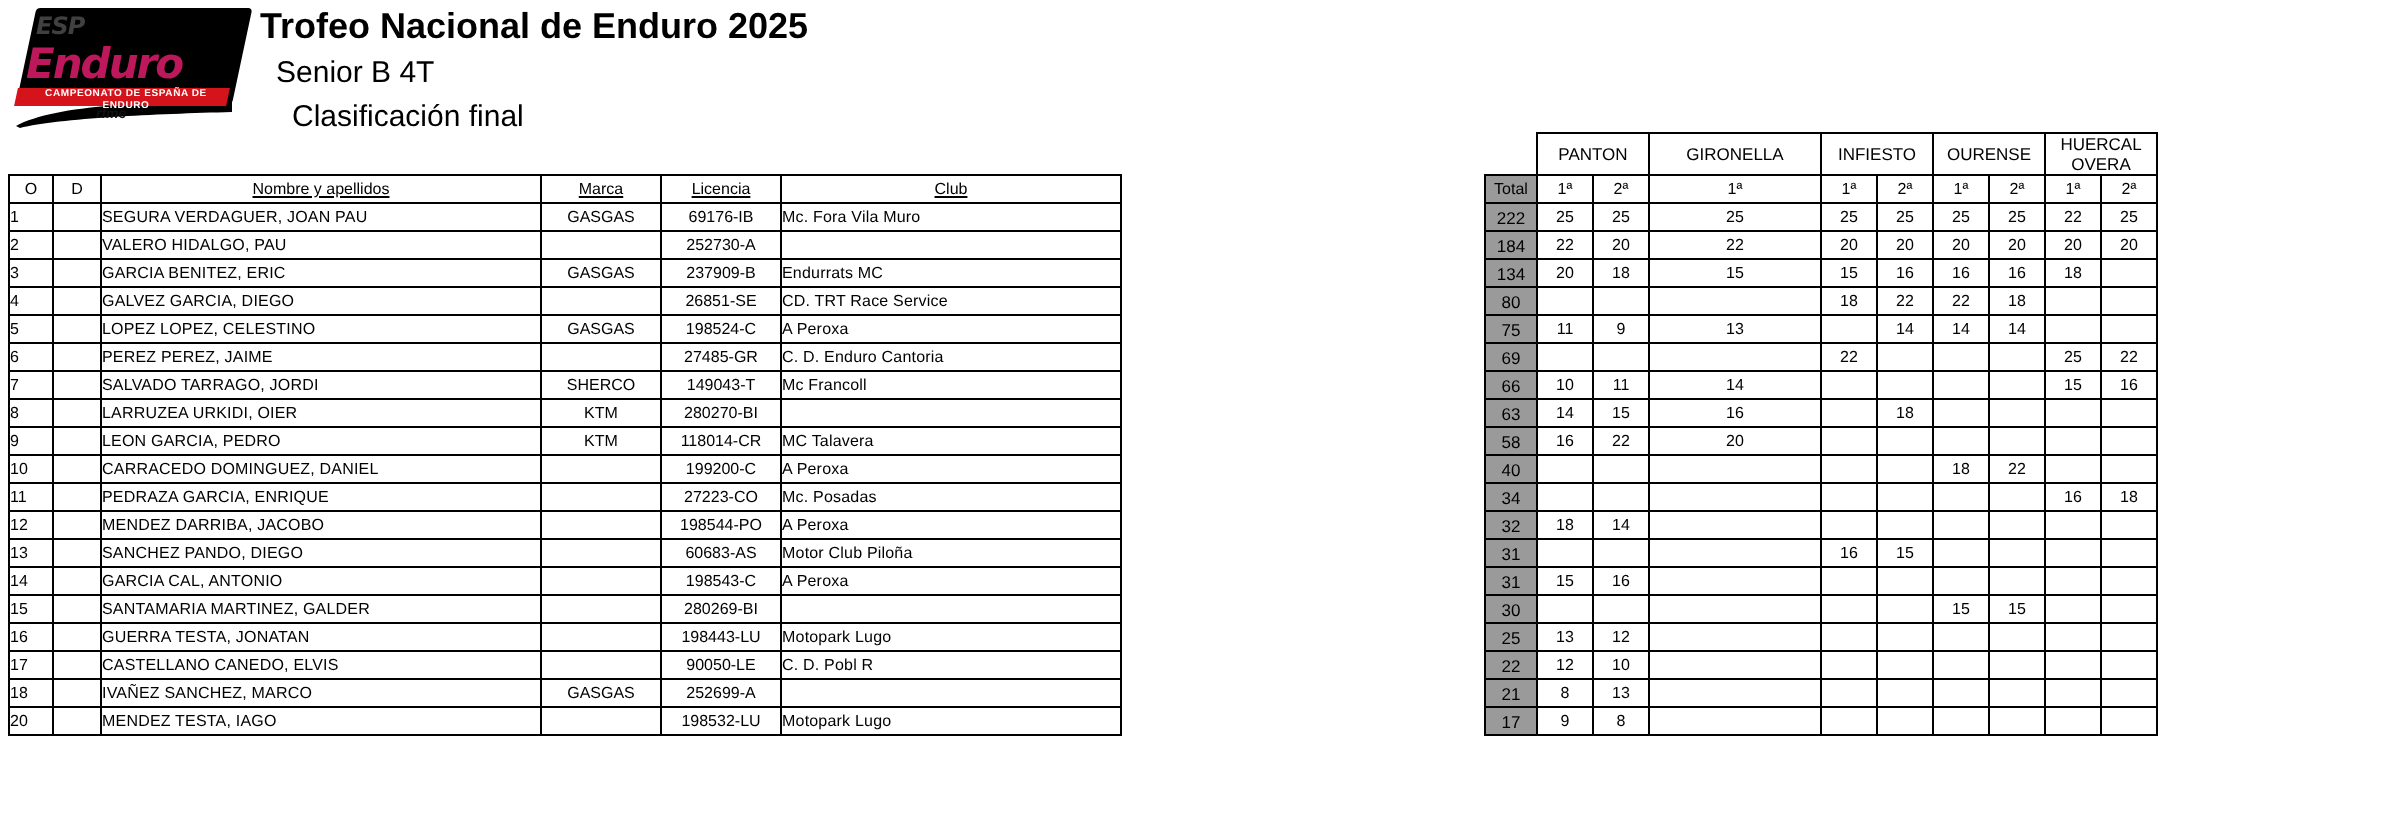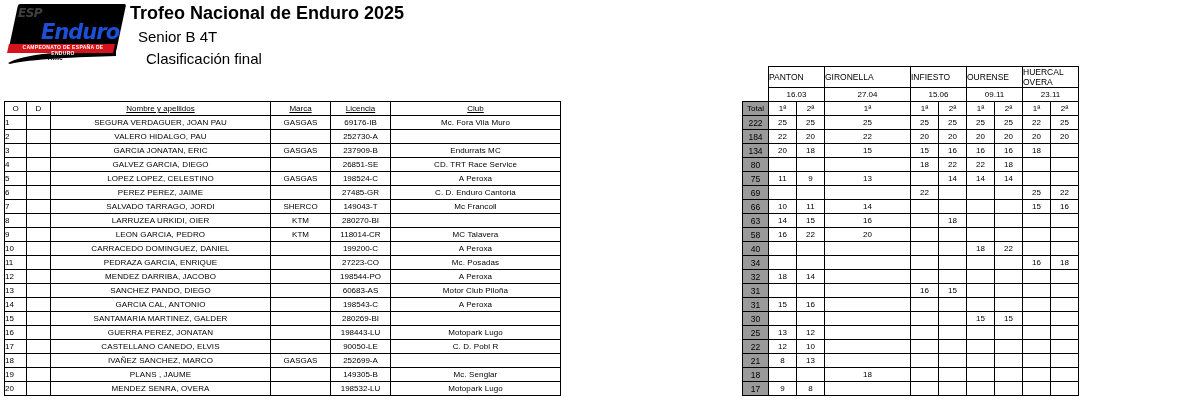--- a/index.html
+++ b/index.html
@@ -40,28 +40,27 @@
     font-family: "DejaVu Sans", sans-serif;
     font-weight: bold;
     font-style: italic;
     font-size: 12px;
     letter-spacing: -0.5px;
     z-index: 3;
   }
   .logo-enduro {
     position: absolute;
     left: 5px; top: 16px;
-    color: #1d4ed8;
+    color: #be185d;
     font-family: "DejaVu Sans", sans-serif;
     font-weight: bold;
     font-style: italic;
     font-size: 21px;
     letter-spacing: -1px;
     z-index: 3;
-    padding-left: 28px;
   }
   .logo-redbar {
     position: absolute;
     left: 0px; top: 40px;
     width: 106px; height: 9px;
     background: #d4131a;
     transform: skewX(-12deg);
     z-index: 2;
   }
   .logo-sub {
@@ -118,21 +117,21 @@
     height: 14px;
     font-weight: normal;
     vertical-align: middle;
   }
   .noborder { border: none !important; }
   .c { text-align: center; }
 
   .hdr-event {
     font-size: 8.5px;
     font-weight: bold;
-    text-align: left;
+    text-align: center;
     height: 15px;
   }
   .hdr-date {
     font-size: 8px;
     text-align: center;
     height: 15px;
   }
   .hdr-col {
     font-size: 8px;
     font-weight: bold;
@@ -140,21 +139,21 @@
     height: 16px;
   }
   .hdr-name {
     font-size: 8px;
     font-weight: bold;
     text-align: center;
     text-decoration: underline;
   }
   .row td { height: 14.3px; }
   .pos { font-size: 8px; text-align: left; padding-left: 3px; }
-  .nm  { font-size: 8px; text-align: center; padding-left: 4px; letter-spacing: 0.1px; margin-top: 16px; }
+  .nm  { font-size: 8px; text-align: left; padding-left: 4px; letter-spacing: 0.1px; margin-top: 16px; }
   .total-cell {
     background: #9a9a9a;
     font-weight: bold;
     font-size: 8.5px;
     text-align: center;
   }
   .hdr-total {
     background: #9a9a9a;
     font-weight: bold;
     font-size: 8px;
@@ -216,35 +215,20 @@
           <td class="noborder"></td>
       <td class="noborder"></td>
           <td class="noborder"></td>
       <td class="hdr-event" colspan="2">PANTON</td>
       <td class="hdr-event">GIRONELLA</td>
       <td class="hdr-event" colspan="2">INFIESTO</td>
       <td class="hdr-event" colspan="2">OURENSE</td>
       <td class="hdr-event" colspan="2">HUERCAL OVERA</td>
     </tr>
 
-    <tr>
-      <td class="noborder"></td>
-          <td class="noborder"></td>
-          <td class="noborder"></td>
-      <td class="noborder"></td>
-          <td class="noborder"></td>
-          <td class="noborder"></td>
-      <td class="noborder"></td>
-          <td class="noborder"></td>
-      <td class="hdr-date" colspan="2">16.03</td>
-      <td class="hdr-date">27.04</td>
-      <td class="hdr-date" colspan="2">15.06</td>
-      <td class="hdr-date" colspan="2">09.11</td>
-      <td class="hdr-date" colspan="2">23.11</td>
-    </tr>
 
     <tr>
       <td class="hdr-col">O</td>
       <td class="hdr-col">D</td>
       <td class="hdr-name">Nombre y apellidos</td>
       <td class="hdr-name">Marca</td>
       <td class="hdr-name">Licencia</td>
       <td class="hdr-name">Club</td>
       <td class="spacer-col"></td>
       <td class="hdr-total">Total</td>
@@ -295,21 +279,21 @@
           <td class="c">20</td>
           <td class="c">20</td>
           <td class="c">20</td>
           <td class="c">20</td>
           <td class="c">20</td>
           <td class="c">20</td>
         </tr>
         <tr class="row">
           <td class="pos">3</td>
           <td class="c"></td>
-          <td class="nm">GARCIA JONATAN, ERIC</td>
+          <td class="nm">GARCIA BENITEZ, ERIC</td>
           <td class="c">GASGAS</td>
           <td class="c">237909-B</td>
           <td class="nm">Endurrats MC</td>
           <td class="spacer-col"></td>
           <td class="total-cell">134</td>
           <td class="c">20</td>
           <td class="c">18</td>
           <td class="c">15</td>
           <td class="c">15</td>
           <td class="c">16</td>
@@ -542,21 +526,21 @@
           <td class="c"></td>
           <td class="c"></td>
           <td class="c">15</td>
           <td class="c">15</td>
           <td class="c"></td>
           <td class="c"></td>
         </tr>
         <tr class="row">
           <td class="pos">16</td>
           <td class="c"></td>
-          <td class="nm">GUERRA PEREZ, JONATAN</td>
+          <td class="nm">GUERRA TESTA, JONATAN</td>
           <td class="c"></td>
           <td class="c">198443-LU</td>
           <td class="nm">Motopark Lugo</td>
           <td class="spacer-col"></td>
           <td class="total-cell">25</td>
           <td class="c">13</td>
           <td class="c">12</td>
           <td class="c"></td>
           <td class="c"></td>
           <td class="c"></td>
@@ -597,42 +581,23 @@
           <td class="c">13</td>
           <td class="c"></td>
           <td class="c"></td>
           <td class="c"></td>
           <td class="c"></td>
           <td class="c"></td>
           <td class="c"></td>
           <td class="c"></td>
         </tr>
         <tr class="row">
-          <td class="pos">19</td>
-          <td class="c"></td>
-          <td class="nm">PLANS , JAUME</td>
-          <td class="c"></td>
-          <td class="c">149305-B</td>
-          <td class="nm">Mc. Senglar</td>
-          <td class="spacer-col"></td>
-          <td class="total-cell">18</td>
-          <td class="c"></td>
-          <td class="c"></td>
-          <td class="c">18</td>
-          <td class="c"></td>
-          <td class="c"></td>
-          <td class="c"></td>
-          <td class="c"></td>
-          <td class="c"></td>
-          <td class="c"></td>
-        </tr>
-        <tr class="row">
           <td class="pos">20</td>
           <td class="c"></td>
-          <td class="nm">MENDEZ SENRA, OVERA</td>
+          <td class="nm">MENDEZ TESTA, IAGO</td>
           <td class="c"></td>
           <td class="c">198532-LU</td>
           <td class="nm">Motopark Lugo</td>
           <td class="spacer-col"></td>
           <td class="total-cell">17</td>
           <td class="c">9</td>
           <td class="c">8</td>
           <td class="c"></td>
           <td class="c"></td>
           <td class="c"></td>

